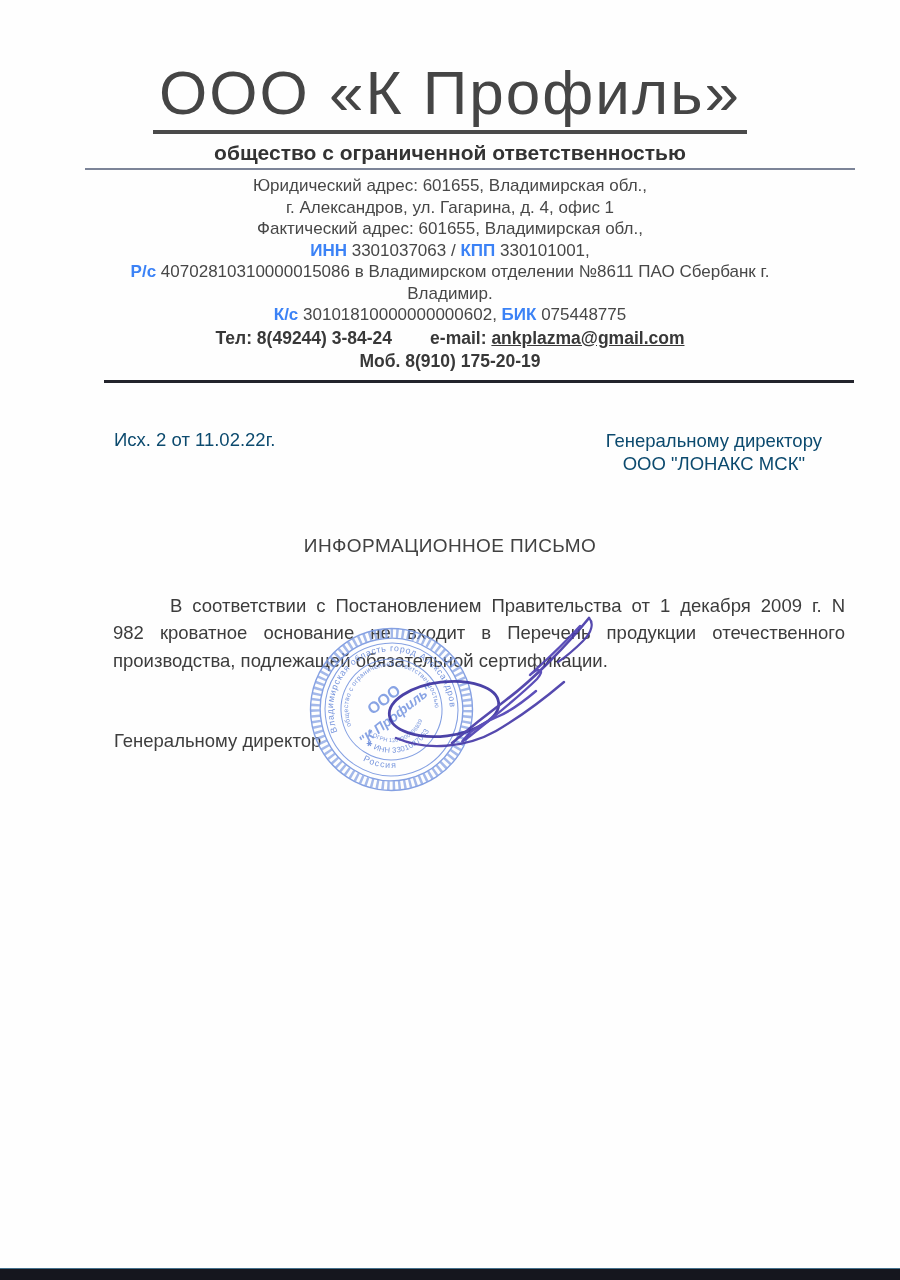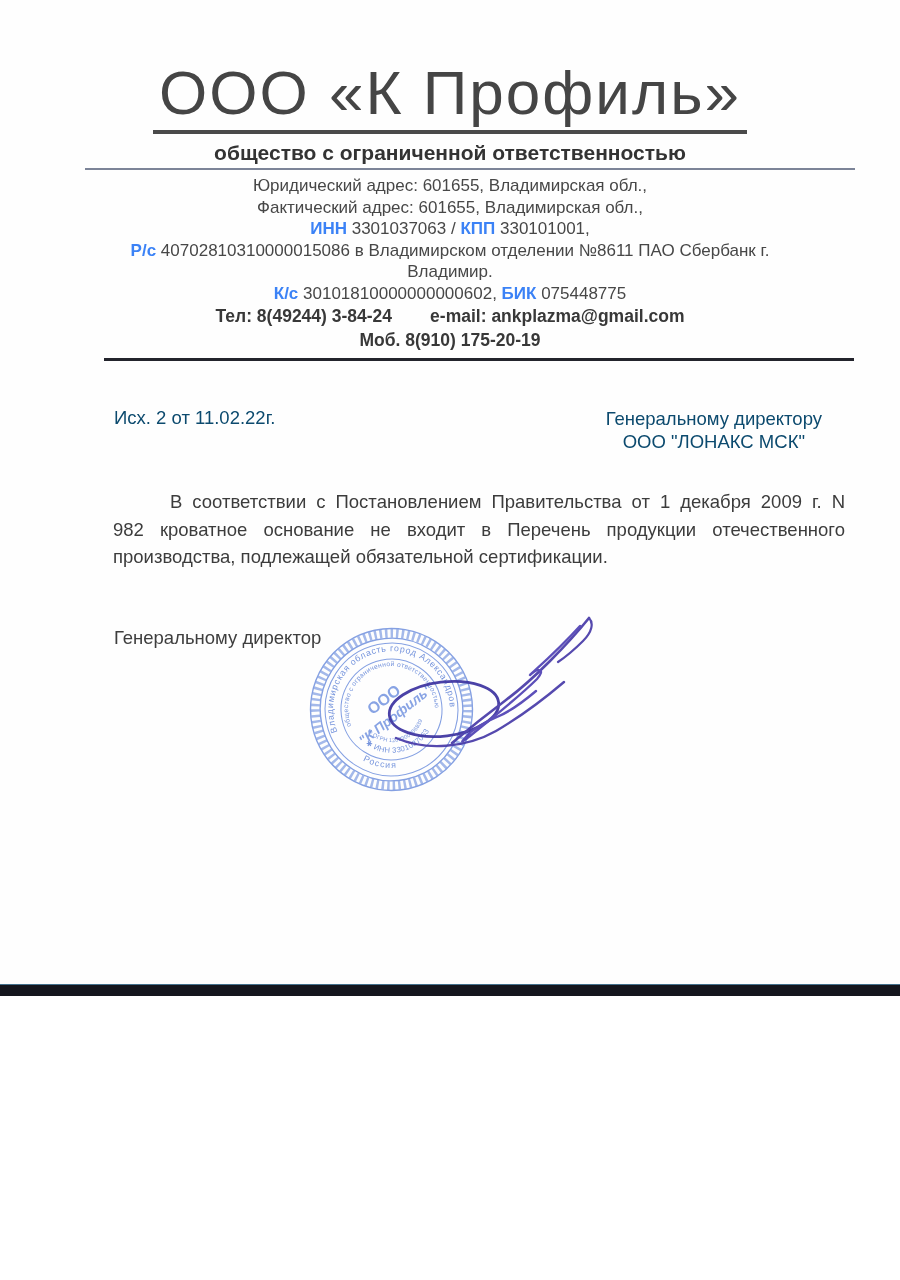--- a/index.html
+++ b/index.html
@@ -2,21 +2,21 @@
 <html><head>
 <meta charset="utf-8">
 <style>
   html,body{margin:0;padding:0;}
   body{
     width:900px;height:1280px;background:#ffffff;
     font-family:"Liberation Sans", sans-serif;
     color:#3e3e3e;
     -webkit-font-smoothing:antialiased;
   }
-  .page{position:relative;width:900px;height:996px;overflow:hidden;background:#fefefe;}
+  .page{position:relative;width:900px;height:1280px;overflow:hidden;background:#fefefe;}
 
   
   .head-wrap{text-align:center;}
   .company-name{
     display:inline-block;
     margin:60px 0 0 0;
     font-size:62px;font-weight:400;letter-spacing:2px;
     color:#454545;
     border-bottom:4px solid #4a4a4a;
     padding:0 6px 5px 6px;
@@ -27,21 +27,21 @@
     font-size:21px;font-weight:700;color:#333;
   }
   .rule-thin{border:none;border-top:2px solid #7c8498;margin:3px 45px 5px 85px;}
   .addr{
     text-align:center;font-size:17px;line-height:21.5px;color:#474747;
   }
   .addr .row{white-space:nowrap;}
   .b{font-weight:700;color:#3b82f6;}
   .contact-line{font-size:17.5px;font-weight:700;margin-top:2px;color:#383838;}
   .contact-line .gap{display:inline-block;width:38px;}
-  .u{text-align:center;}
+  .u{text-decoration:underline;text-align:center;}
   .rule-thick{border:none;border-top:3px solid #23242c;margin:7px 46px 0 104px;}
 
   
   .ref-row{
     display:flex;justify-content:space-between;align-items:flex-start;
     margin:46px 78px 7px 114px;font-size:18.5px;color:#0c4a6e;
   }
   .recipient{text-align:center;line-height:23px;}
 
   
@@ -81,38 +81,40 @@
 <div class="page">
 
   <div class="head-wrap">
     <h1 class="company-name">ООО «К Профиль»</h1>
     <div class="company-type">общество с ограниченной ответственностью</div>
   </div>
   <hr class="rule-thin">
 
   <div class="addr">
     <div class="row">Юридический адрес: 601655, Владимирская обл.,</div>
+    <div class="row">г. Александров, ул. Гагарина, д. 4, офис 1</div>
     <div class="row">Фактический адрес: 601655, Владимирская обл.,</div>
     <div class="row"><span class="b">ИНН</span><span> 3301037063 / </span><span class="b">КПП</span><span> 330101001,</span></div>
     <div class="row"><span class="b">Р/с</span><span> 40702810310000015086 в Владимирском отделении №8611 ПАО Сбербанк г.</span></div>
     <div class="row">Владимир.</div>
     <div class="row"><span class="b">К/с</span><span> 30101810000000000602, </span><span class="b">БИК</span><span> 075448775</span></div>
     <div class="contact-line"><span>Тел: 8(49244) 3-84-24</span><span class="gap"></span><span>e-mail: </span><span class="u">ankplazma@gmail.com</span></div>
     <div class="contact-line">Моб. 8(910) 175-20-19</div>
   </div>
   <hr class="rule-thick">
 
   <div class="ref-row">
     <div>Исх. 2 от 11.02.22г.</div>
     <div class="recipient">
       <div>Генеральному директору</div>
       <div>ООО "ЛОНАКС МСК"</div>
     </div>
   </div>
 
+  <div class="letter-title">ИНФОРМАЦИОННОЕ ПИСЬМО</div>
   <div class="body-par">
     <div class="pl1">В соответствии с Постановлением Правительства от 1 декабря 2009 г. N</div>
     <div class="pl2">982 кроватное основание не входит в Перечень продукции отечественного</div>
     <div class="pl3">производства, подлежащей обязательной сертификации.</div>
   </div>
 
   <div class="sig-row">
     <div>Генеральному директор</div>
   </div>
 

